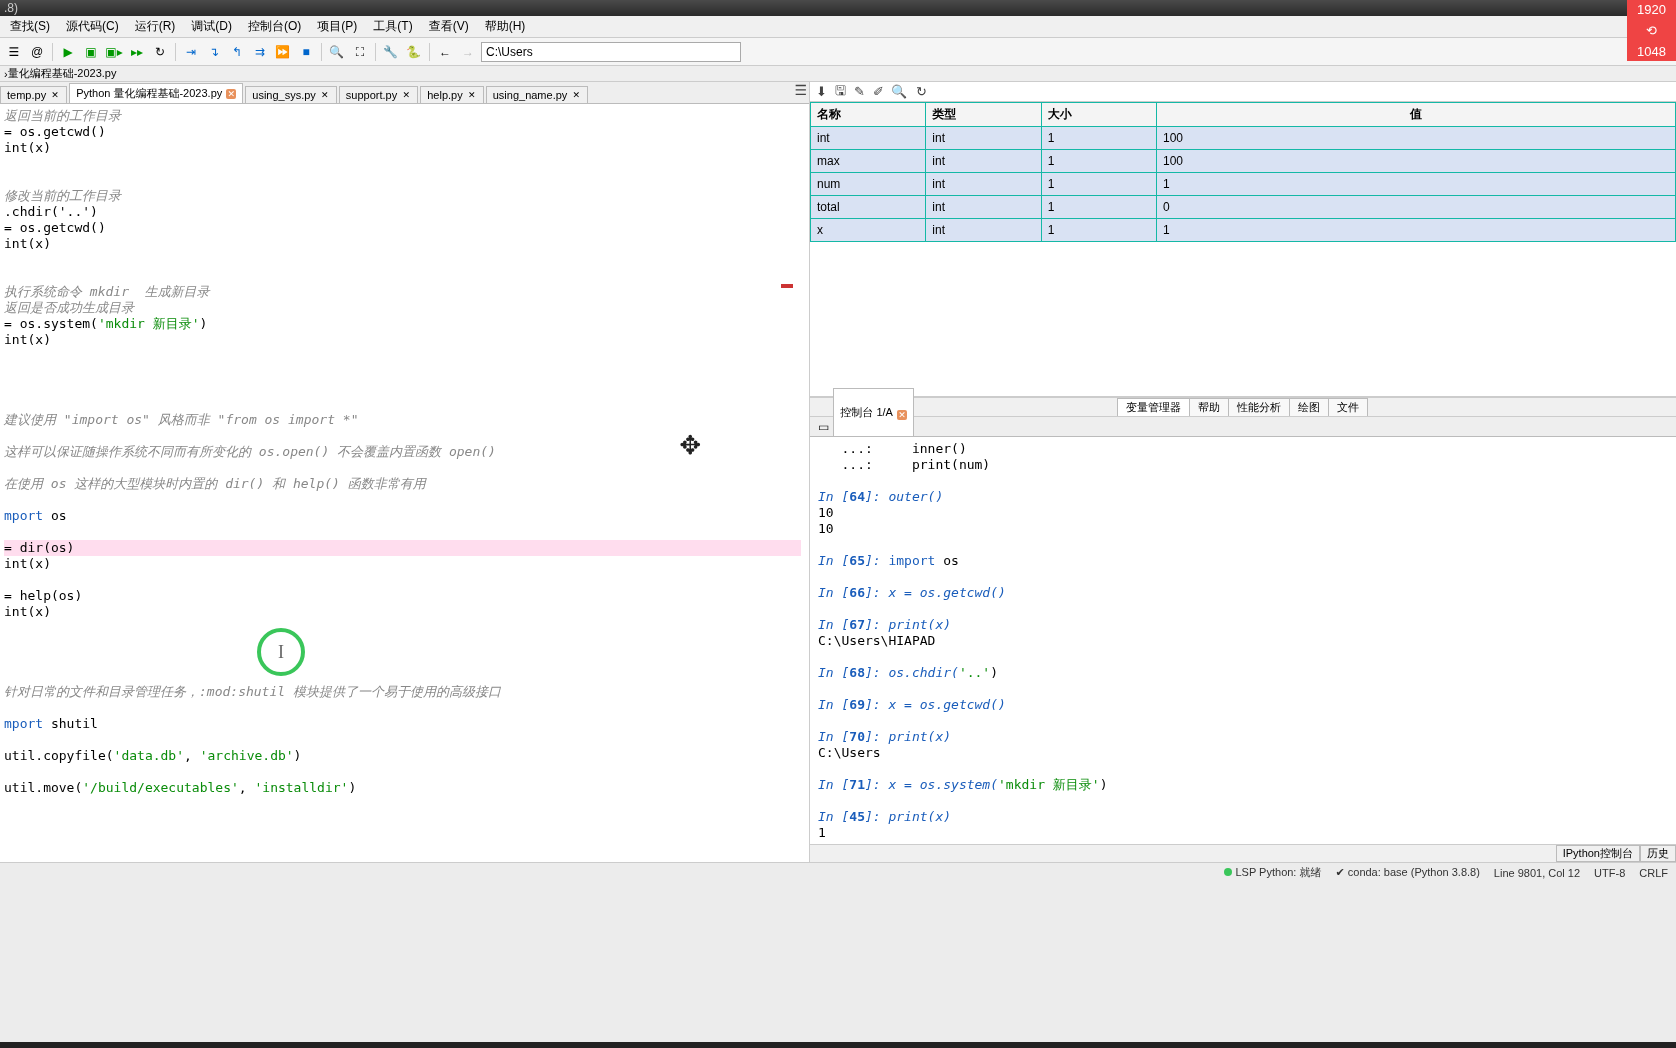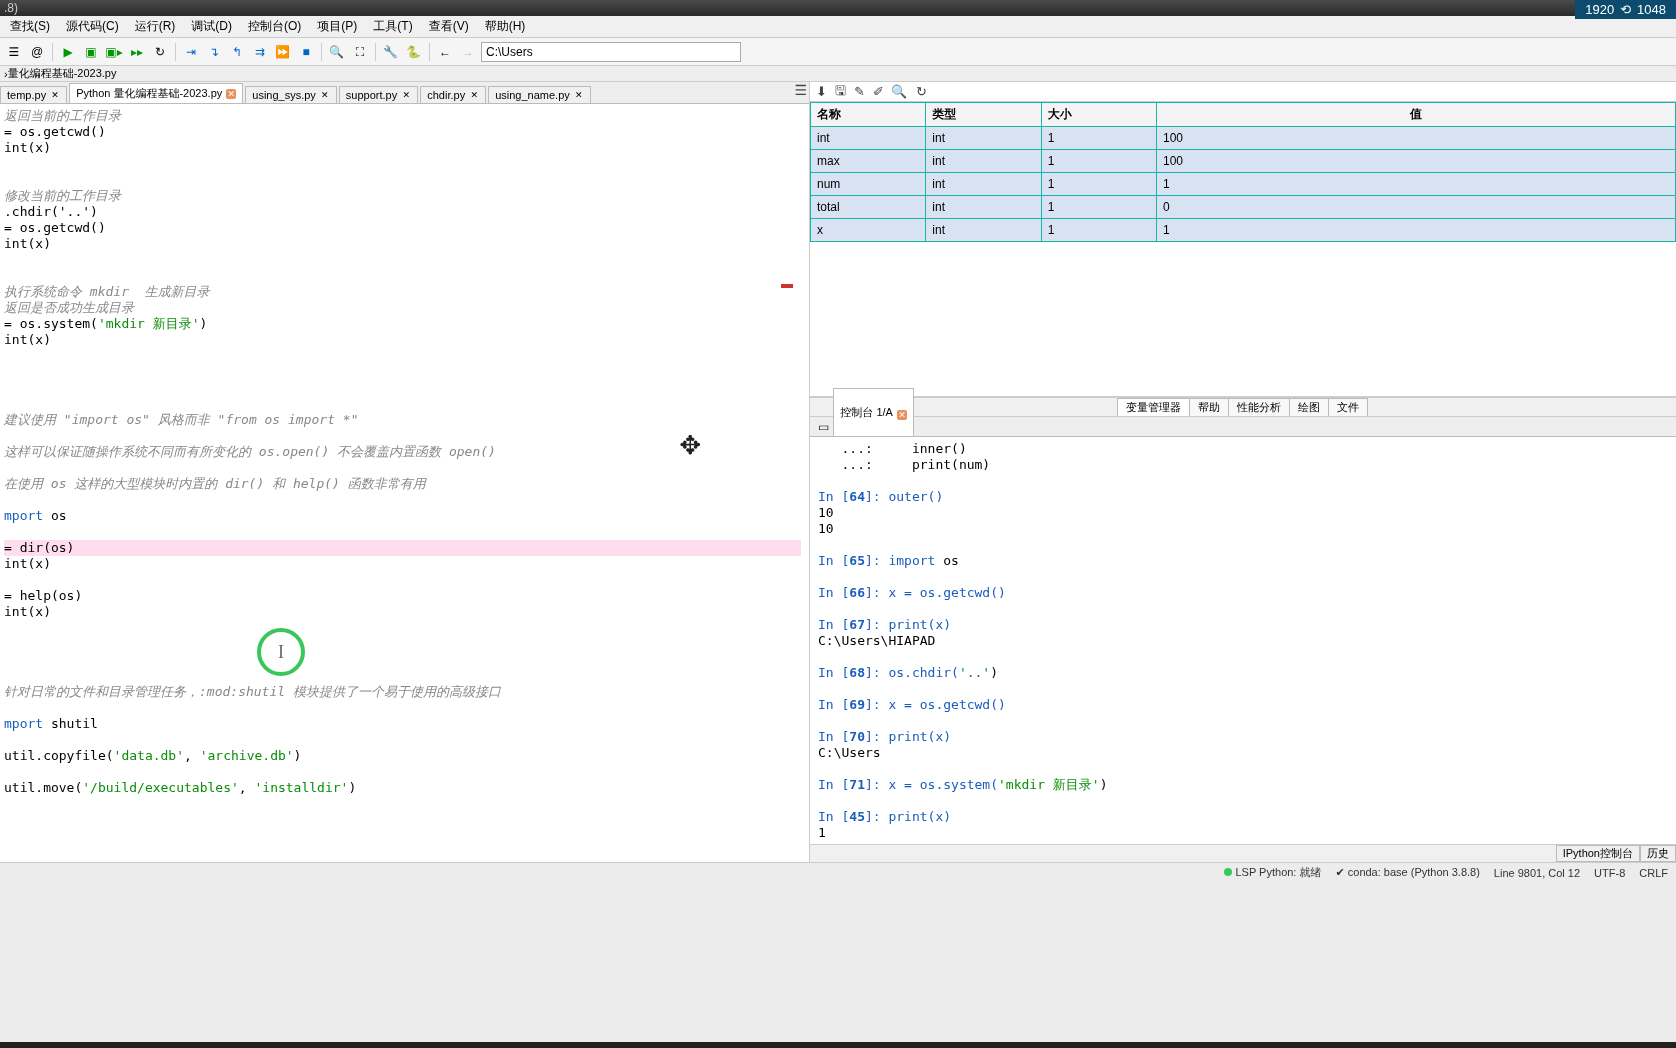--- a/index.html
+++ b/index.html
@@ -55,25 +55,25 @@
   flex: 0 0 260px;
   height: 20px;
   border: 1px solid #aaa;
   background: #fff;
   padding: 0 4px;
   font-size: 12px;
 }
 .dims-badge {
   position: absolute;
   top: 0; right: 0;
-  background: #0c4a6e;
+  background: #ef4444;
   color: #fff;
   padding: 2px 10px;
   font-size: 13px;
-  display: flex; gap: 6px; align-items: center;
+  display: flex; gap: 6px; align-items: center; flex-direction: column;
 }
 .breadcrumb {
   height: 16px;
   background: #eee;
   border-bottom: 1px solid #ccc;
   padding: 0 4px;
   font-size: 11px;
   display: flex; align-items: center;
 }
 .main {
@@ -196,21 +196,21 @@
   background:#fff;
 }
 .console {
   flex:1;
   font-family: Consolas, monospace;
   font-size:13px; line-height:16px;
   padding: 4px 8px;
   overflow:hidden;
   white-space: pre;
 }
-.console .prm { color:#1a5dbb; }
+.console .prm { color:#1a5dbb;font-style:italic; }
 .console .num { color:#1a5dbb; font-weight:bold;}
 .console .kw { color:#1a5dbb; }
 .console .st { color:#0a8c0a; }
 .console-bottom-tabs {
   height:18px; display:flex; justify-content:flex-end;
   border-top:1px solid #ccc; background:#f0f0f0;
 }
 .console-bottom-tabs span {
   border:1px solid #bbb; padding:0 6px; font-size:11px;
 }
@@ -311,21 +311,21 @@
         </div>
       <div class="tab">
           <span>using_sys.py</span>
           <span class="tab-close">✕</span>
         </div>
       <div class="tab">
           <span>support.py</span>
           <span class="tab-close">✕</span>
         </div>
       <div class="tab">
-          <span>chdir.py</span>
+          <span>help.py</span>
           <span class="tab-close">✕</span>
         </div>
       <div class="tab">
           <span>using_name.py</span>
           <span class="tab-close">✕</span>
         </div>
       <span class="hamburger-right">☰</span>
     </div>
     <div class="editor"><span class="c">返回当前的工作目录</span>
 <span>= os.getcwd()</span>

